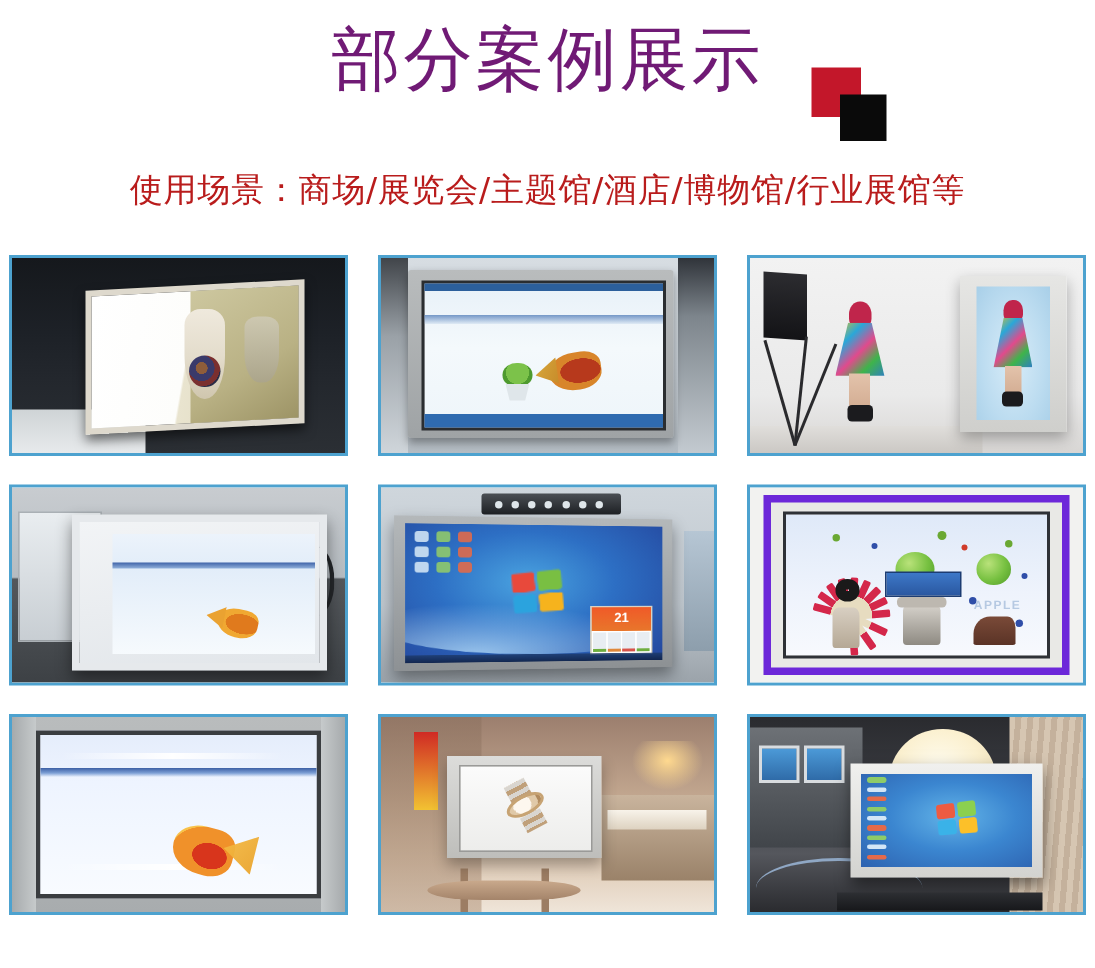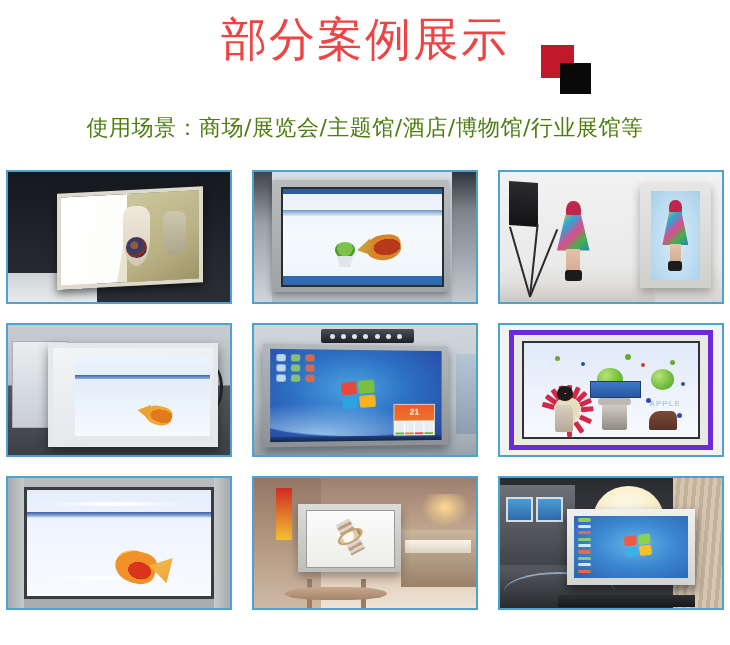--- a/index.html
+++ b/index.html
@@ -27,21 +27,21 @@
     top: 10px;
     width: 730px;
     text-align: center;
   }
   .page-title {
     display: inline-block;
     font-size: 46px;
     line-height: 58px;
     letter-spacing: 2px;
     font-weight: 400;
-    color: #ef4444;
+    color: #701a75;
     font-family: "DejaVu Sans", "Liberation Sans", sans-serif;
     white-space: nowrap;
   }
   .deco {
     position: absolute;
     left: 0;
     top: 0;
     width: 730px;
     height: 110px;
     pointer-events: none;
@@ -63,21 +63,21 @@
     background: #0a0a0a;
   }
   .subtitle {
     position: absolute;
     left: 0;
     top: 113px;
     width: 730px;
     text-align: center;
     font-size: 22px;
     line-height: 30px;
-    color: #4d7c0f;
+    color: #b91c1c;
     font-family: "DejaVu Sans", "Liberation Sans", sans-serif;
     white-space: nowrap;
     letter-spacing: 0.5px;
   }
 
   
   .gallery {
     position: absolute;
     left: 6px;
     top: 170px;

